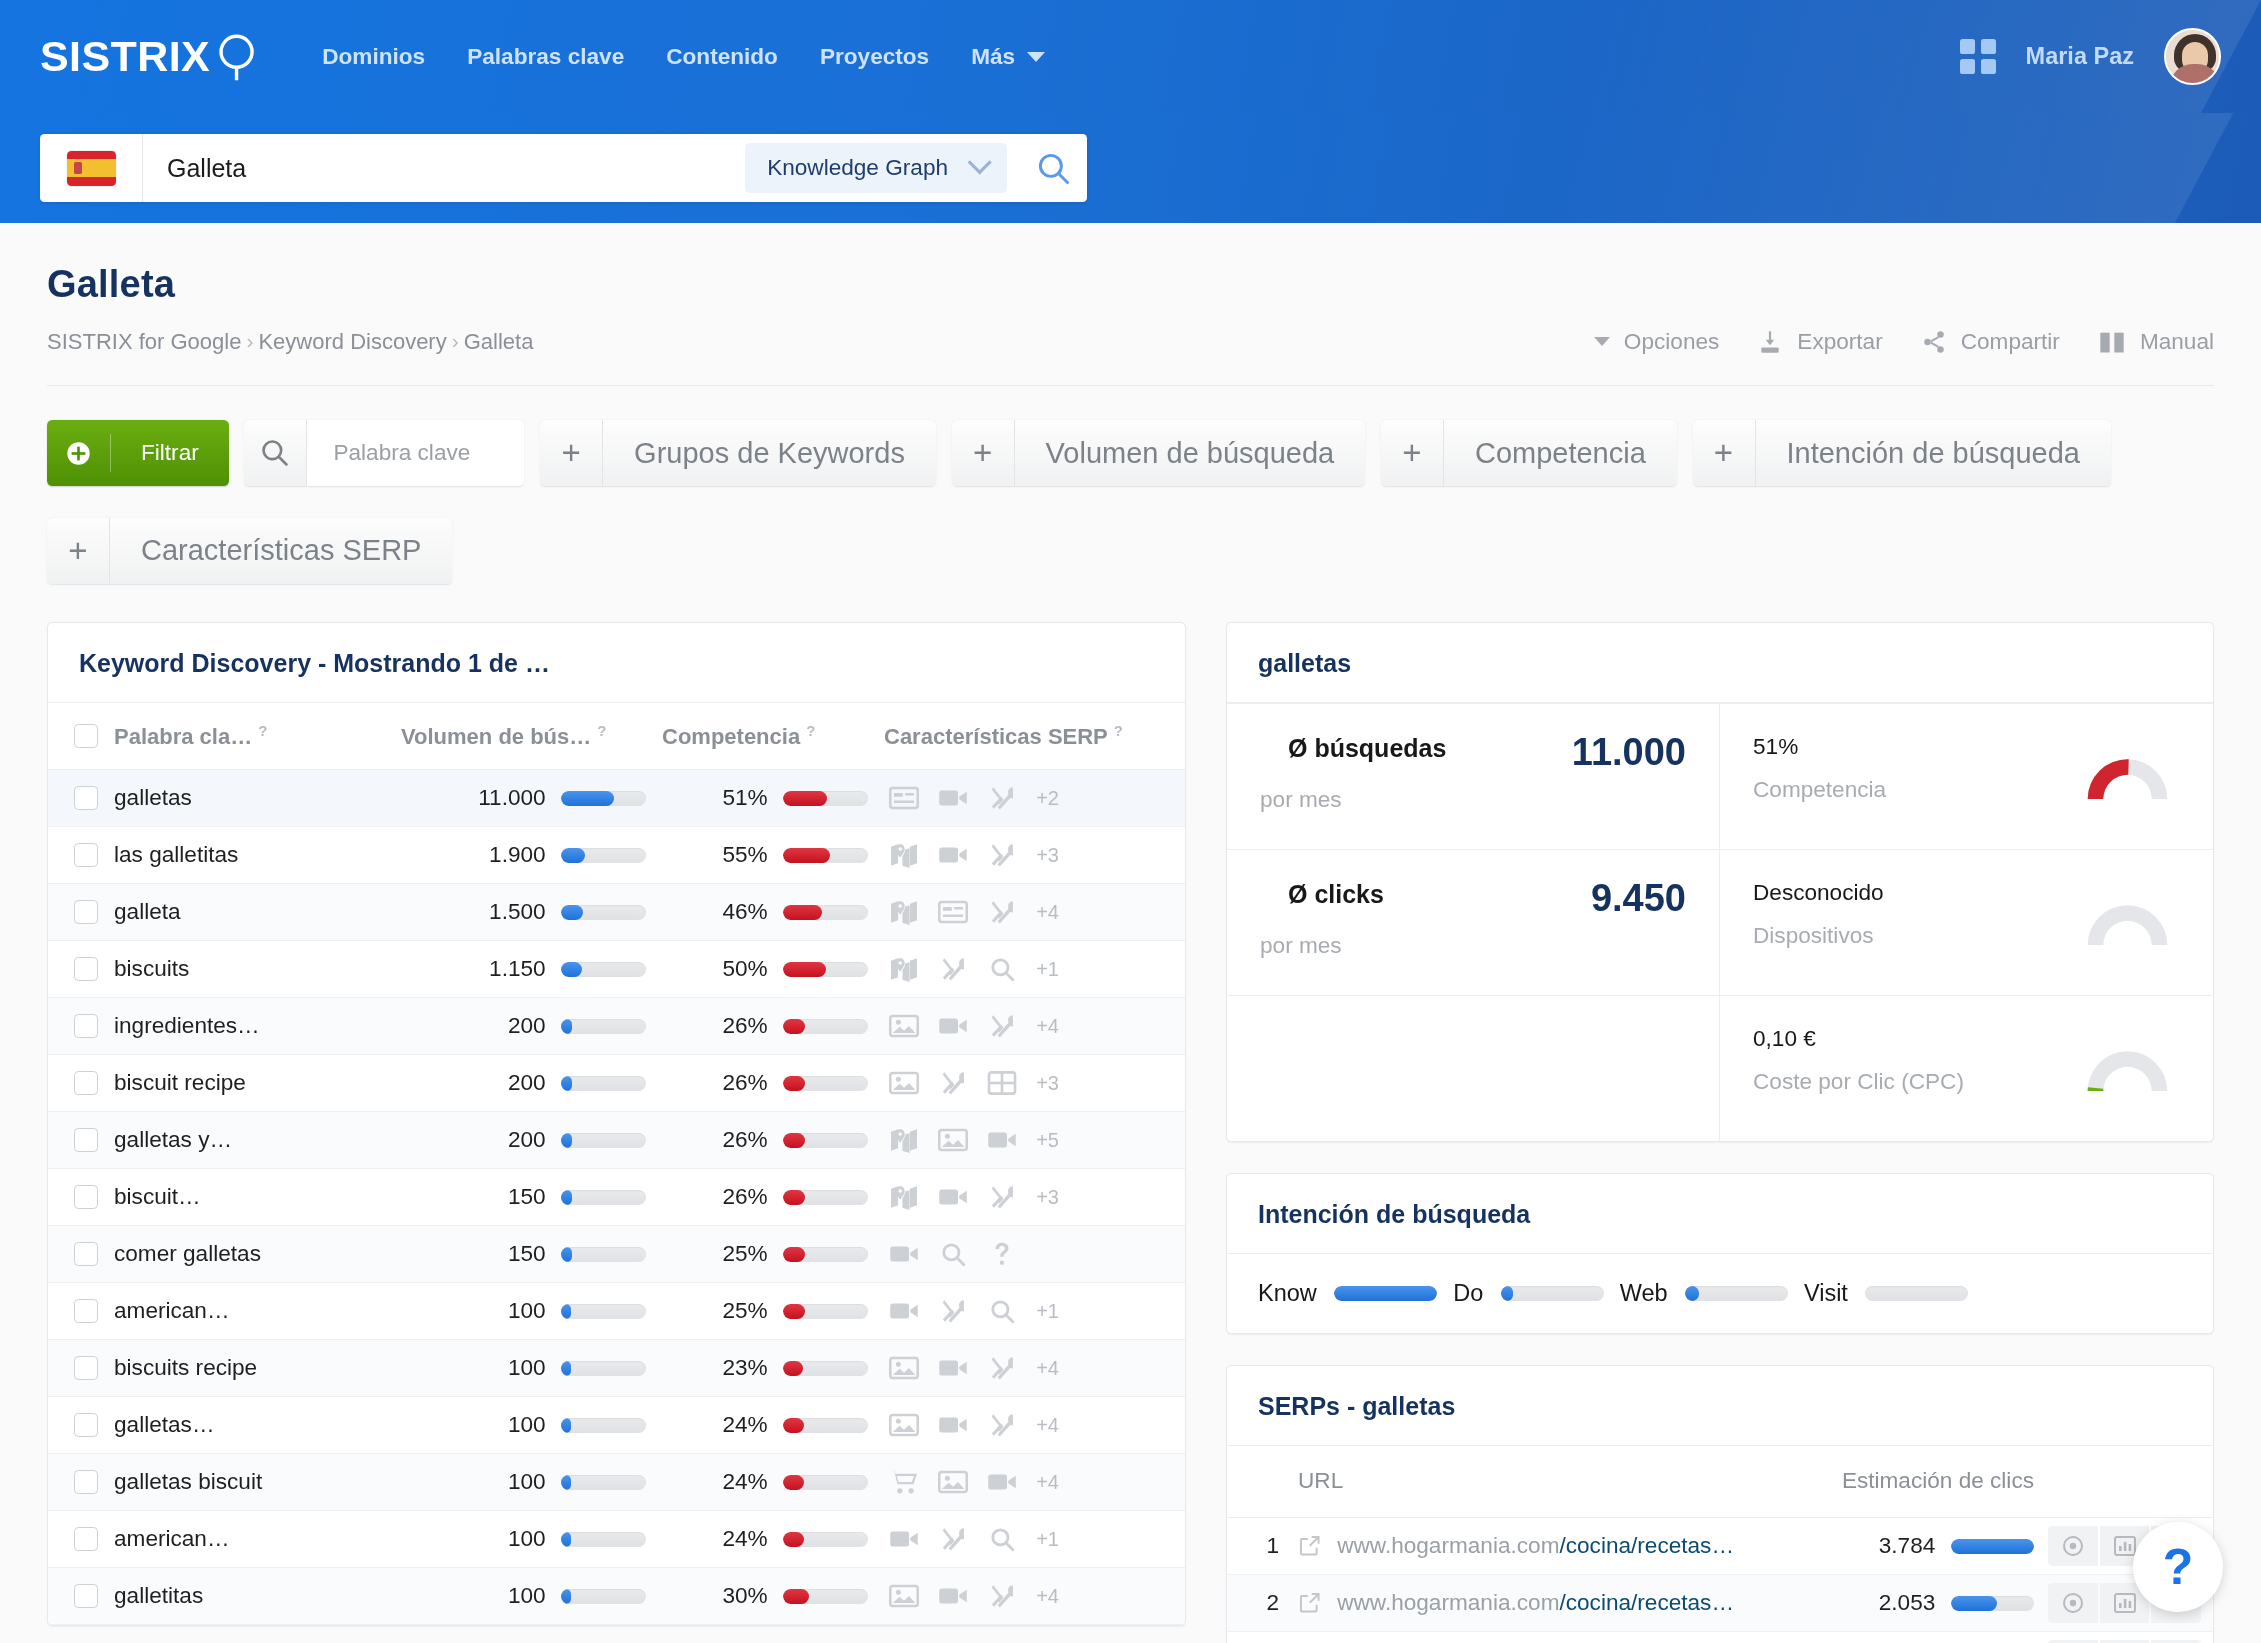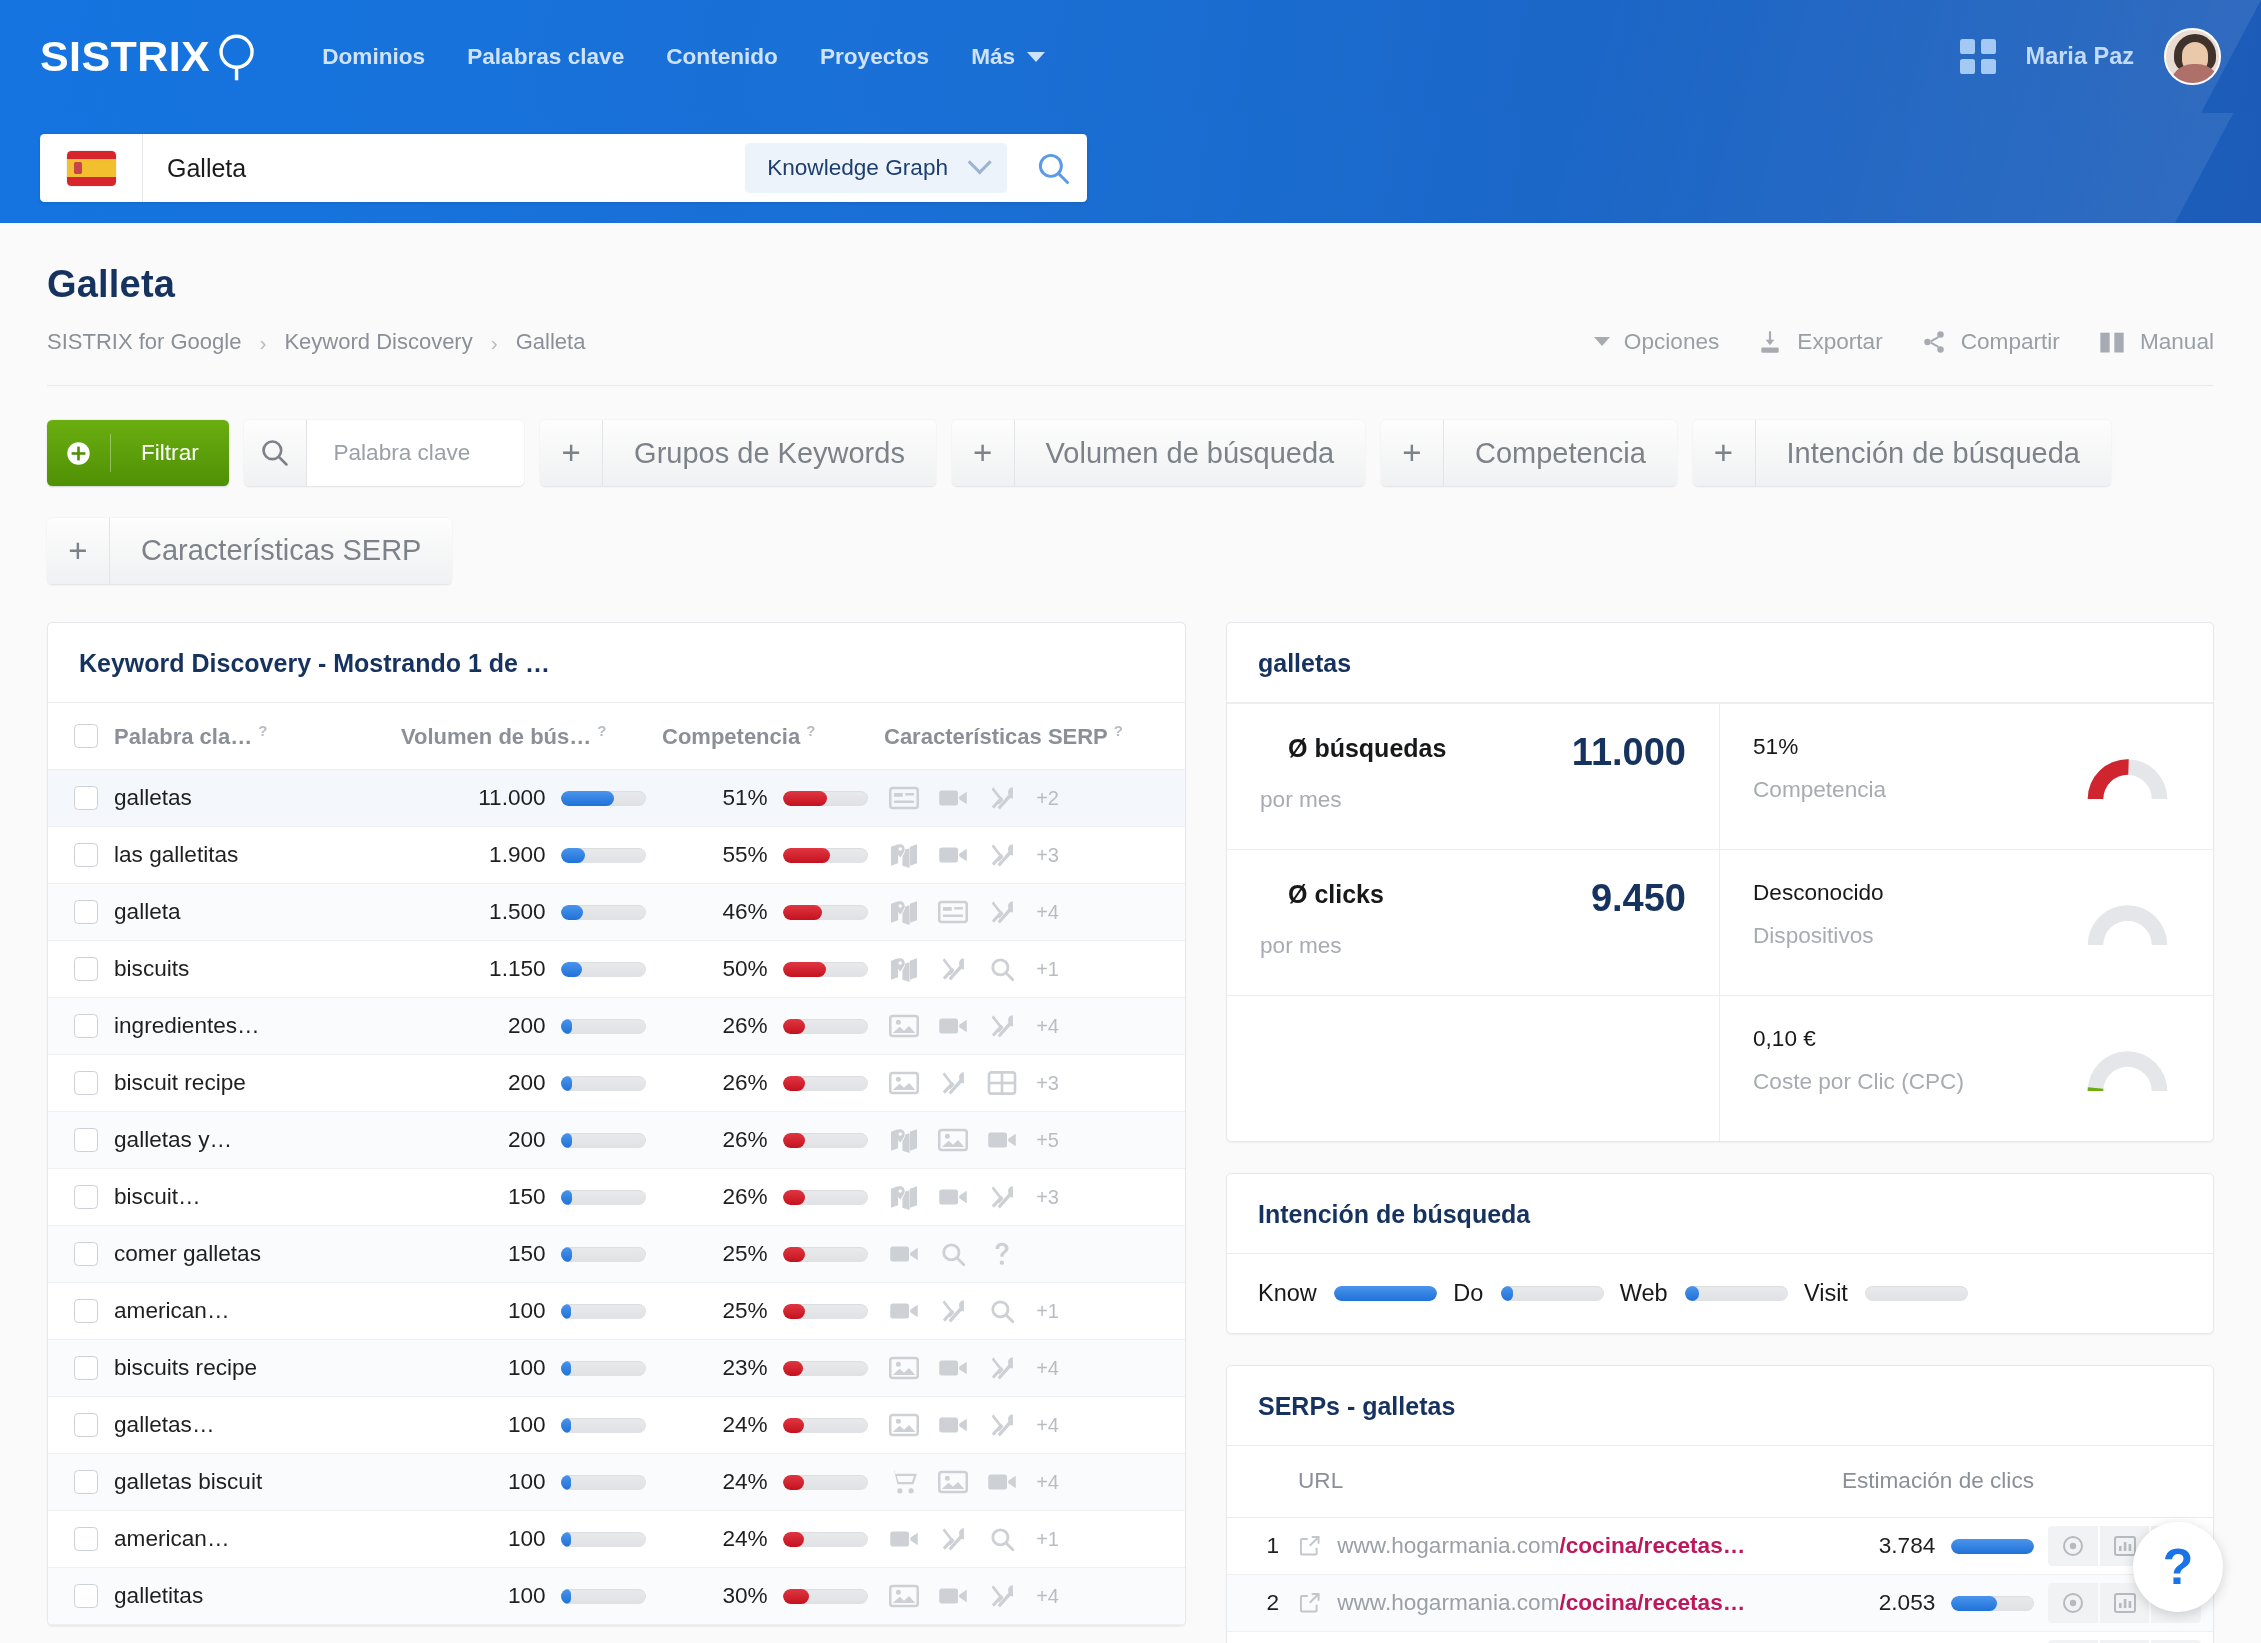--- a/index.html
+++ b/index.html
@@ -101,21 +101,21 @@
     border-bottom: 3.5px solid #9bb4d4; transform: rotate(45deg) translate(-3.5px,-3.5px); }
   .search-btn {
     width: 68px; height: 100%; display: flex; align-items: center; justify-content: center;
     cursor: pointer;
   }
 
   
   .page { padding: 40px 47px 0 47px; }
   .page-title { font-size: 38px; color: #16335f; font-weight: 700; letter-spacing: 0.2px; }
   .crumbrow { display: flex; align-items: center; margin-top: 22.6px; }
-  .crumbs { display: flex; align-items: flex-end; gap: 18px; }
+  .crumbs { display: flex; align-items: flex-start; gap: 5px; }
   .crumb { font-size: 22px; color: #8b9098; cursor: pointer; }
   .crumb.sep { color: #b6bac0; font-size: 21px; }
   .actions { margin-left: auto; display: flex; align-items: flex-start; gap: 38px; }
   .action { display: flex; align-items: center; gap: 14px; cursor: pointer; }
   .action span { font-size: 22.6px; color: #9a9ea5; }
   .tri-down { width: 0; height: 0; border-left: 8.7px solid transparent;
     border-right: 8.7px solid transparent; border-top: 9.6px solid #a7abb1; }
   .divider { height: 0.9px; background: #e7e9ec; margin: 30px 0 0 0; }
 
   
@@ -233,21 +233,21 @@
   table.serps tr.alt td { background: #fafbfc; }
   .s-rank { width: 71px; text-align: right; padding-right: 19px !important; color: #1f1f1f; }
   .s-url  { }
   .s-clicks { width: 252px; }
   .s-act  { width: 165px; }
   .urlcell { display: flex; align-items: center; gap: 15.7px; overflow: hidden; }
   .extico { width: 23.5px; height: 23.5px; flex: none; color: #c3c6ca; }
   .extico svg { display: block; width: 100%; height: 100%; }
   .urltxt { white-space: nowrap; overflow: hidden; text-overflow: ellipsis;
     font-size: 22.6px; color: #9aa0a6; }
-  .urltxt b { color: #be185d; font-weight: 700; }
+  .urltxt b { color: #0c4a6e; font-weight: 400; }
   .clickwrap { display: flex; align-items: center; justify-content: flex-end; gap: 15.7px; padding-right: 14px; }
   .cbar { width: 83px; height: 15px; border-radius: 7.8px;
     background: linear-gradient(180deg,#e9eaec,#dfe1e4); overflow: hidden;
     box-shadow: inset 0 0.9px 0.9px rgba(0,0,0,.06); flex: none; }
   .cbar > i { display: block; height: 100%; border-radius: 7.8px;
     background: linear-gradient(180deg,#4a94ec,#1f72d8); }
   .actwrap { display: flex; align-items: center; gap: 1.7px; padding-right: 12px; justify-content: flex-end; }
   .abtn { width: 50px; height: 40px; background: #f1f2f4; display: flex;
     align-items: center; justify-content: center; color: #b6babf; cursor: pointer; }
   .abtn:first-child { border-radius: 4.3px 0 0 4.3px; }

